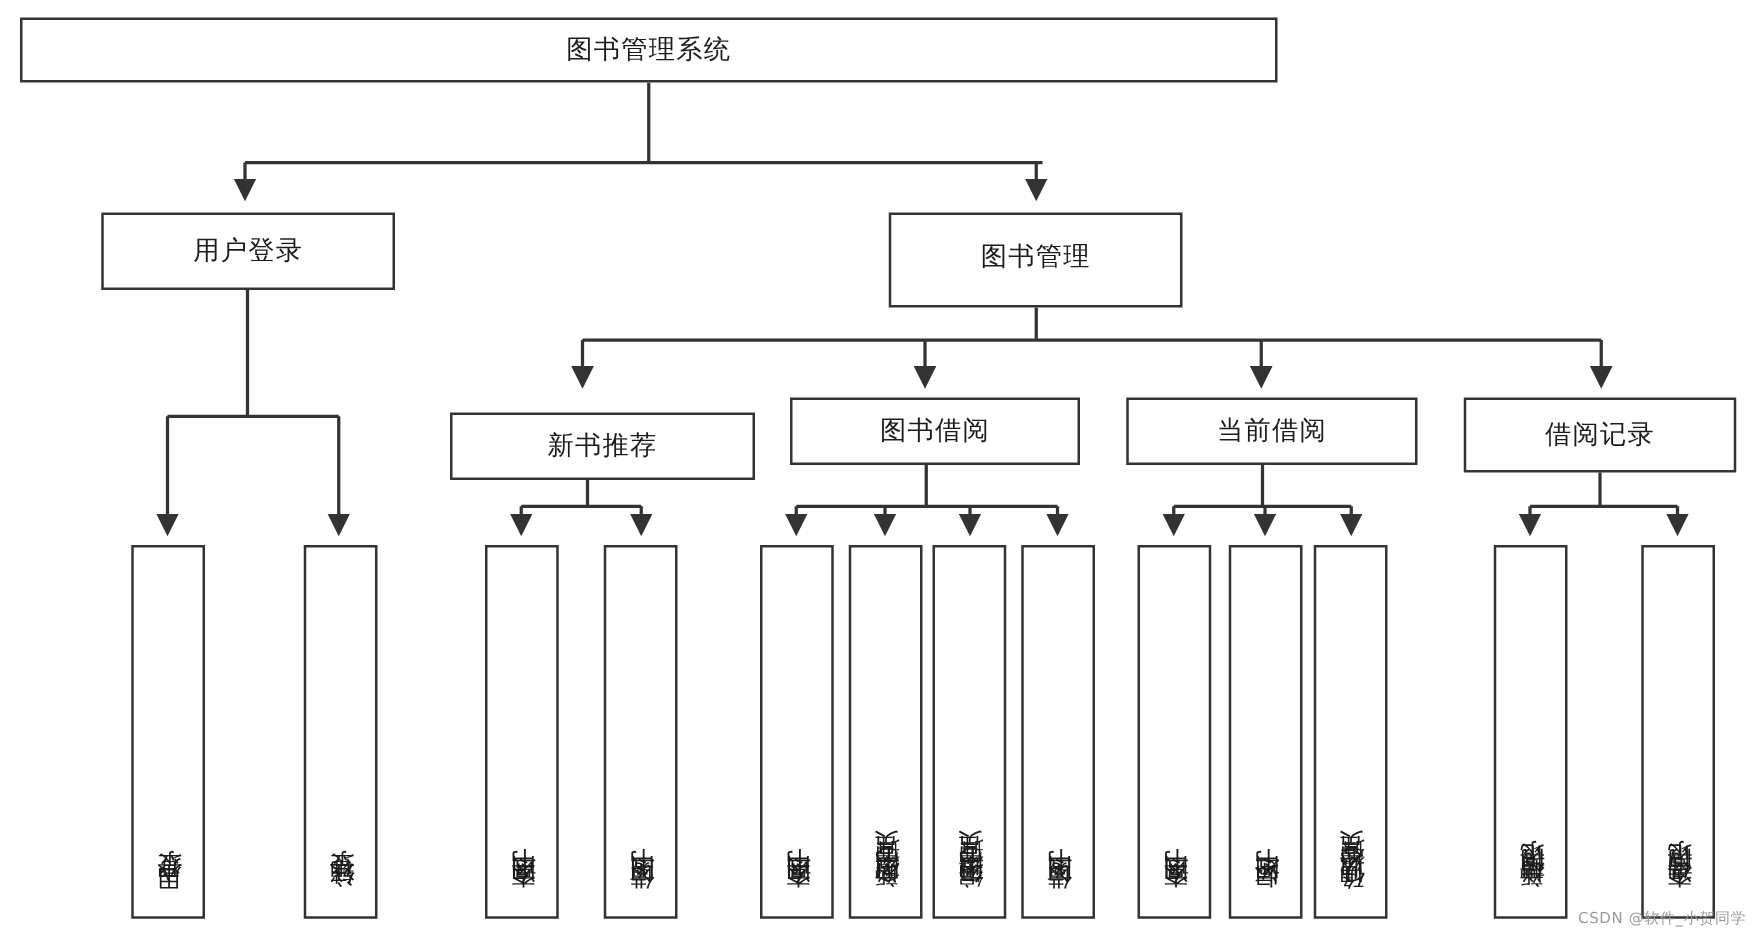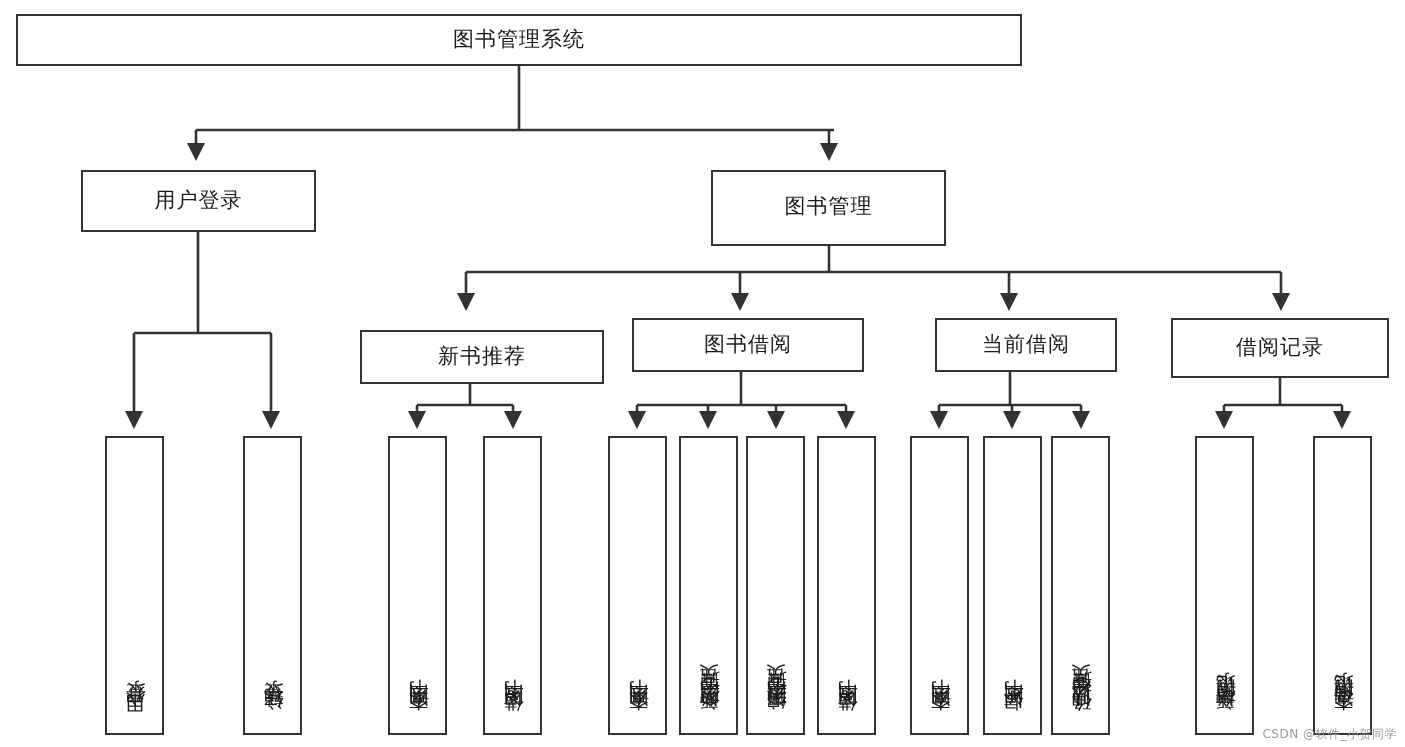--- a/index.html
+++ b/index.html
@@ -122,21 +122,21 @@
   <div class="node" style="left:711px;top:170px;width:235px;height:76px;font-family:Liberation Mono, monospace;">
     <span class="node-label">图书管理</span>
   </div>
 
   <div class="node" style="left:360px;top:318px;width:244px;height:54px;margin-top:12px;">
     <span class="node-label">新书推荐</span>
   </div>
   <div class="node" style="left:632px;top:318px;width:232px;height:54px;">
     <span class="node-label">图书借阅</span>
   </div>
-  <div class="node" style="left:935px;top:318px;width:182px;height:54px;">
+  <div class="node" style="left:901px;top:318px;width:233px;height:54px;">
     <span class="node-label">当前借阅</span>
   </div>
   <div class="node" style="left:1171px;top:318px;width:218px;height:60px;">
     <span class="node-label">借阅记录</span>
   </div>
 
   <div class="node leaf" style="left:105px;top:436px;width:59px;height:299px;">
     <span class="node-label">用户登录</span>
   </div>
   <div class="node leaf" style="left:243px;top:436px;width:59px;height:299px;">

